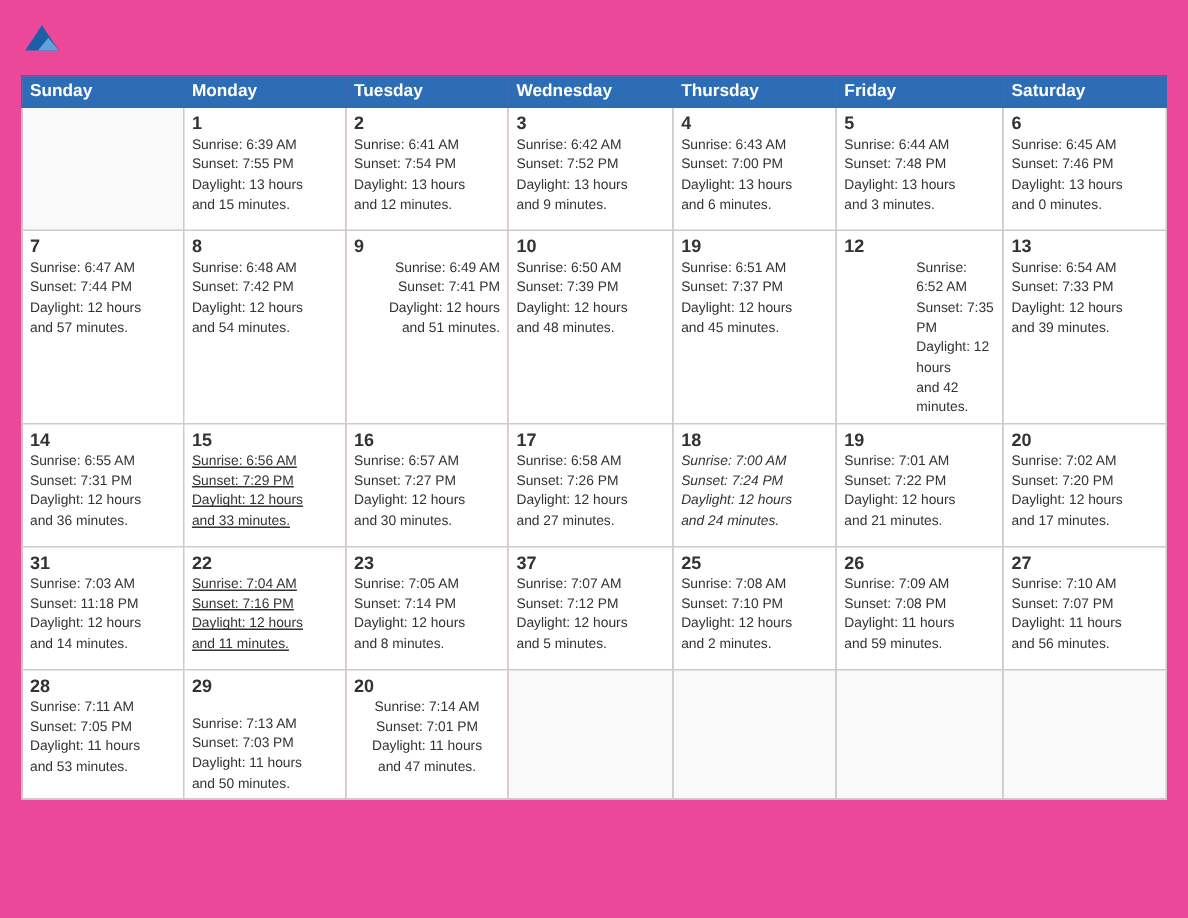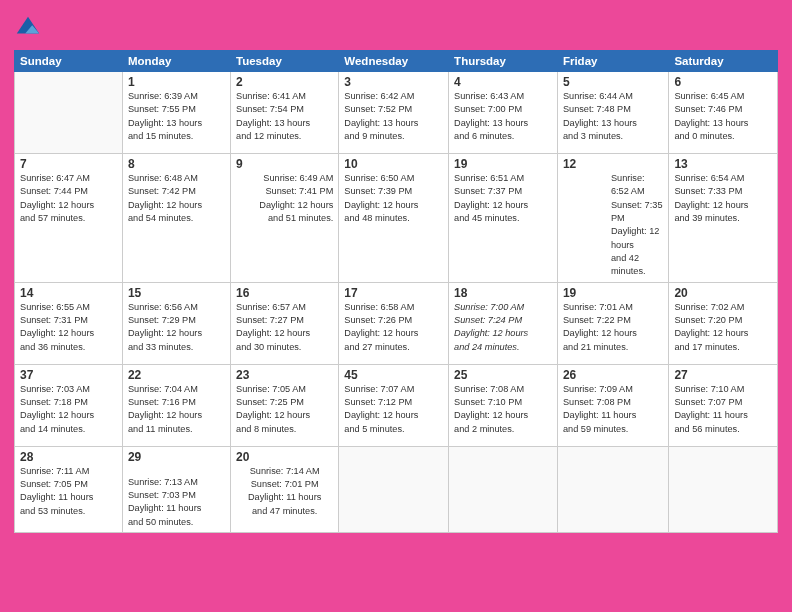--- a/index.html
+++ b/index.html
@@ -232,21 +232,21 @@
         <tr>
           <td>
             <span class="day-num">14</span>
             <div class="day-info" style="white-space: pre-line;">Sunrise: 6:55 AM
 Sunset: 7:31 PM
 Daylight: 12 hours
 and 36 minutes.</div>
           </td>
           <td>
             <span class="day-num">15</span>
-            <div class="day-info" style="white-space: pre-line;">Sunrise: 6:56 AM
+            <div class="day-info" style="white-space: pre-line; text-decoration: underline;">Sunrise: 6:56 AM
 Sunset: 7:29 PM
 Daylight: 12 hours
 and 33 minutes.</div>
           </td>
           <td>
             <span class="day-num">16</span>
             <div class="day-info" style="white-space: pre-line;">Sunrise: 6:57 AM
 Sunset: 7:27 PM
 Daylight: 12 hours
 and 30 minutes.</div>
@@ -275,42 +275,42 @@
           <td>
             <span class="day-num">20</span>
             <div class="day-info" style="white-space: pre-line;">Sunrise: 7:02 AM
 Sunset: 7:20 PM
 Daylight: 12 hours
 and 17 minutes.</div>
           </td>
         </tr>
         <tr>
           <td>
-            <span class="day-num">37</span>
+            <span class="day-num">31</span>
             <div class="day-info" style="white-space: pre-line;">Sunrise: 7:03 AM
-Sunset: 7:18 PM
+Sunset: 11:18 PM
 Daylight: 12 hours
 and 14 minutes.</div>
           </td>
           <td>
             <span class="day-num">22</span>
-            <div class="day-info" style="white-space: pre-line;">Sunrise: 7:04 AM
+            <div class="day-info" style="white-space: pre-line; text-decoration: underline;">Sunrise: 7:04 AM
 Sunset: 7:16 PM
 Daylight: 12 hours
 and 11 minutes.</div>
           </td>
           <td>
             <span class="day-num">23</span>
             <div class="day-info" style="white-space: pre-line;">Sunrise: 7:05 AM
-Sunset: 7:25 PM
+Sunset: 7:14 PM
 Daylight: 12 hours
 and 8 minutes.</div>
           </td>
           <td>
-            <span class="day-num">45</span>
+            <span class="day-num">37</span>
             <div class="day-info" style="white-space: pre-line;">Sunrise: 7:07 AM
 Sunset: 7:12 PM
 Daylight: 12 hours
 and 5 minutes.</div>
           </td>
           <td>
             <span class="day-num">25</span>
             <div class="day-info" style="white-space: pre-line;">Sunrise: 7:08 AM
 Sunset: 7:10 PM
 Daylight: 12 hours

